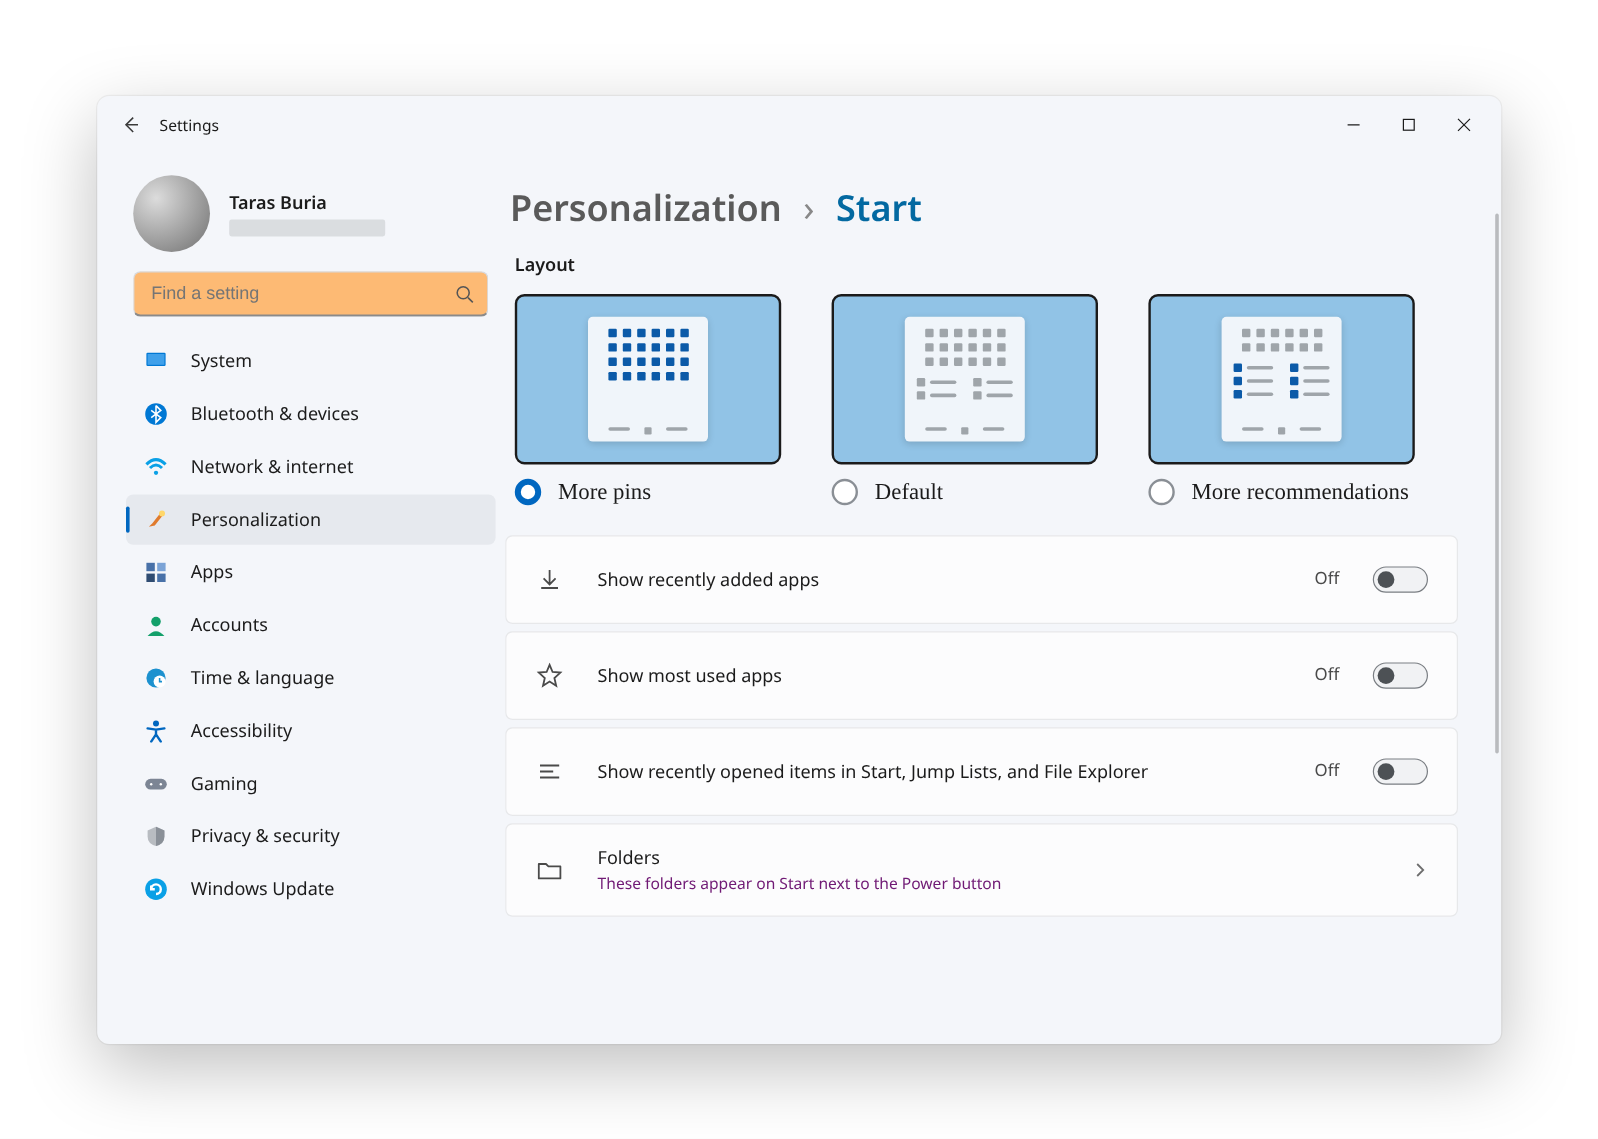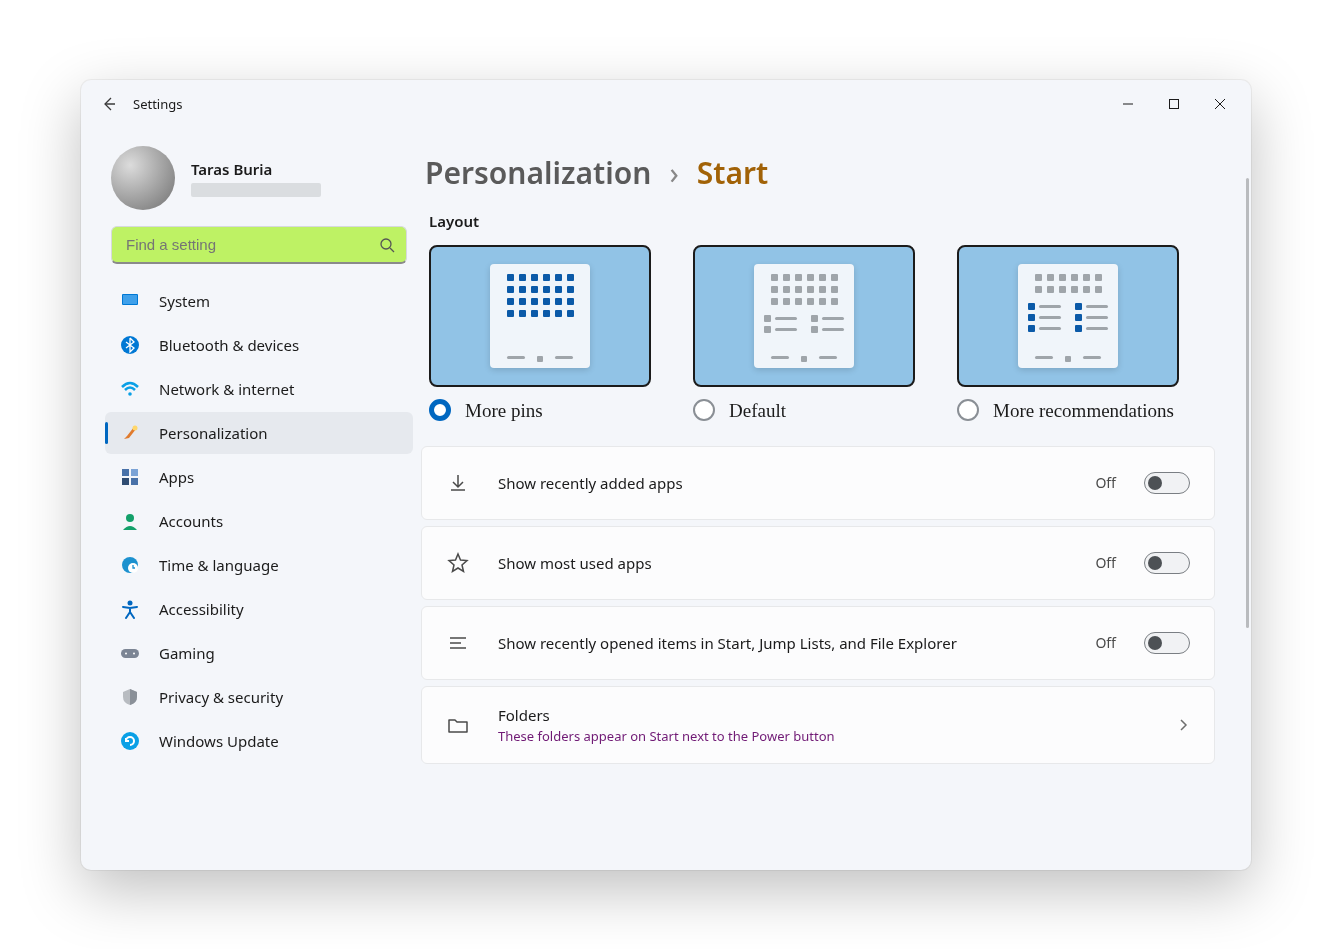--- a/index.html
+++ b/index.html
@@ -64,21 +64,21 @@
   .profile-email { background:#dadde0; height:14px; width:130px; margin-top:4px; border-radius:2px; }
 
   .search-wrap {
     position: relative;
     margin: 0 6px 16px 6px;
   }
   .search-input {
     width:100%; height:38px;
     border-radius: 6px;
     border: 1px solid #d7d9dd;
-    background: #bef264;
+    background: #fdba74;
     padding: 0 40px 0 14px;
     font-size: 15px;
     color: #555;
     outline:none;
     border-bottom: 2px solid #8a8a8a;
   }
   .search-icon {
     position:absolute; right:12px; top:50%; transform:translateY(-50%);
     color:#555;
   }
@@ -114,21 +114,21 @@
     background:#b9bbbe; border-radius:3px;
   }
   .breadcrumb {
     display:flex; align-items:center; gap:18px;
     font-size: 30px; font-weight:600;
     margin: 4px 0 18px 0;
     padding-left: 4px;
   }
   .crumb-parent { color:#5a5a5a; font-weight:600; }
   .crumb-sep { color:#888; font-weight:400;}
-  .crumb-current { color:#a16207; }
+  .crumb-current { color:#0369a1; }
 
   .section-label { font-weight:600; font-size:15px; padding-left:8px; margin-bottom:14px;}
 
   .layout-row {
     display:flex; gap:42px; padding-left:8px; margin-bottom:10px;
   }
   .layout-card {
     width:222px; height:142px;
     border: 2px solid #1b1b1b;
     border-radius:8px;

